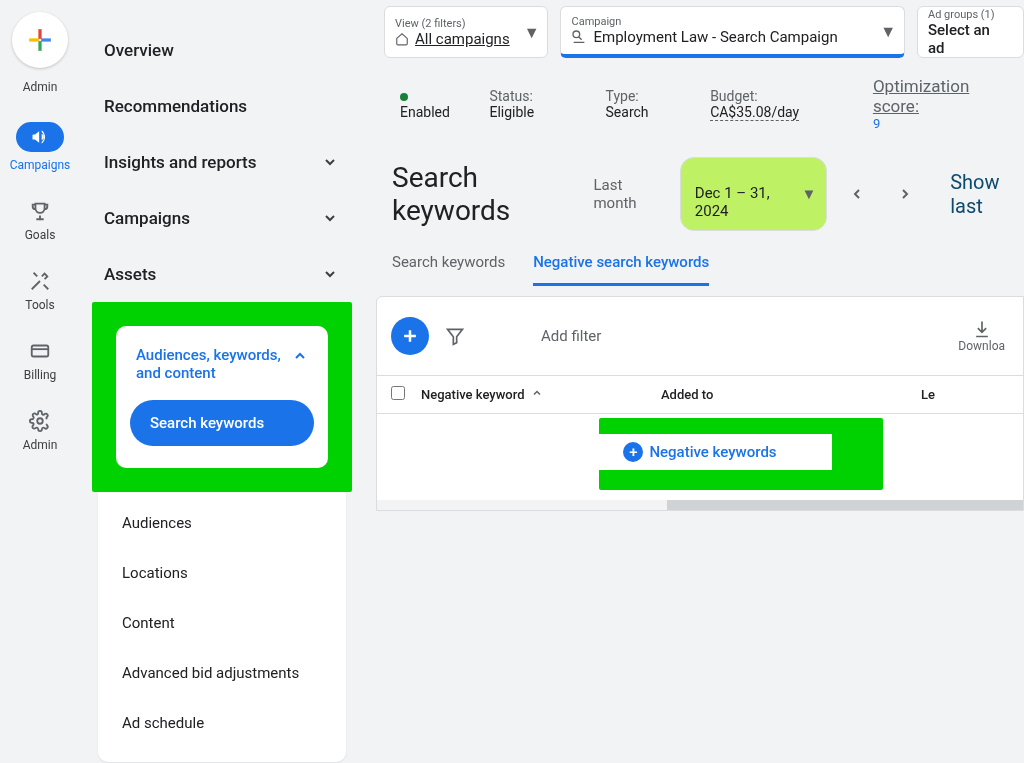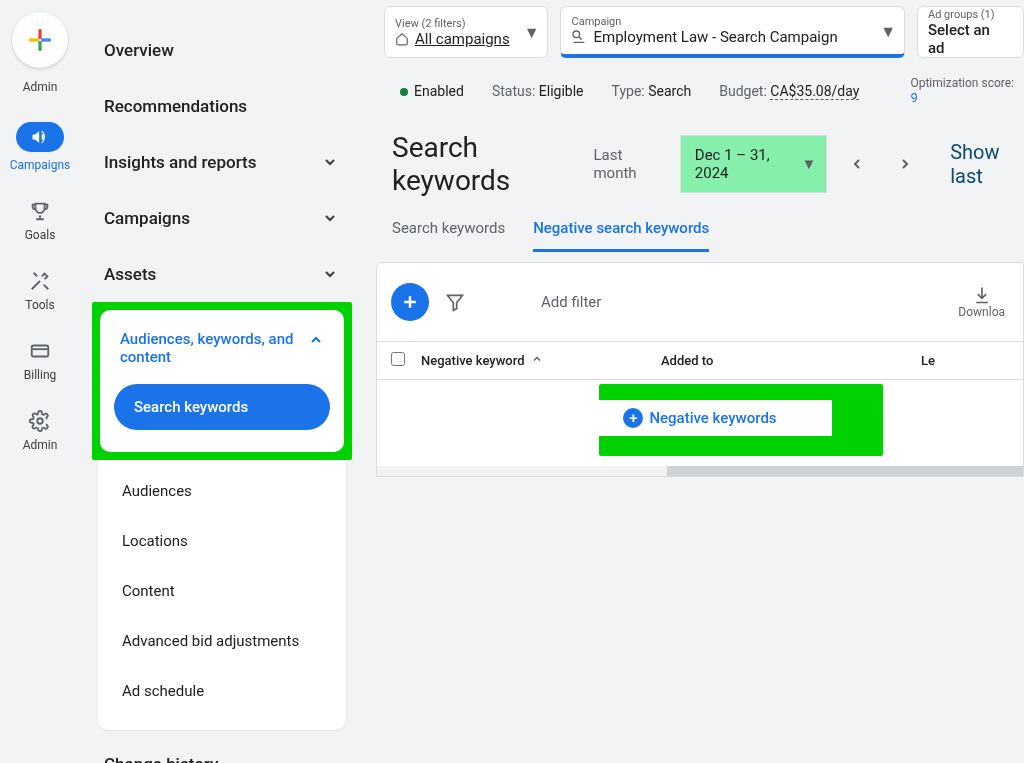--- a/index.html
+++ b/index.html
@@ -70,21 +70,21 @@
     align-items: center;
     justify-content: space-between;
     cursor: pointer;
   }
   .chevron {
     width: 20px; height: 20px; display:flex; align-items:center; justify-content:center;
     color: #3c4043;
   }
   .highlight-box {
     background: #00d100;
-    padding: 8px;
+    padding: 24px;
     margin: 0 4px;
     border-radius: 2px;
   }
   .submenu-card {
     background: #fff;
     border-radius: 10px;
     padding: 10px 8px 18px 8px;
   }
   .submenu-header {
     display:flex; align-items:flex-start; justify-content:space-between;
@@ -167,23 +167,23 @@
   .opt-score { margin-left:auto; padding-right:10px; display:flex; flex-direction:column; }
   .opt-score .score-num { color:#1a73e8; font-size:13px; }
 
   .title-row {
     display:flex; align-items:center; gap:22px;
     padding: 14px 0 8px 22px;
   }
   .page-title { font-size: 28px; font-weight:400; color:#202124; }
   .last-month { color:#5f6368; font-size:15px; }
   .date-range {
-    border:1px solid #dadce0; border-radius:0;
-    background:#86efac;
-    padding: 10px 36px 10px 14px;
+    border:1px solid #dadce0; border-radius:14px;
+    background:#bef264;
+    padding: 26px 36px 10px 14px;
     font-size: 15px;
     position:relative;
     cursor:pointer;
   }
   .date-range .dropdown-caret { position:absolute; right:10px; top:50%; transform:translateY(-50%); color:#5f6368;}
   .nav-arrow { color:#5f6368; width:30px; text-align:center; cursor:pointer; font-size:18px;}
   .show-last { color:#0c4a6e; font-size:20px; cursor:pointer; margin-left:6px;}
 
   .tabs-row {
     display:flex; gap:28px;
@@ -426,21 +426,21 @@
       </div>
     </div>
   </div>
 
   <div class="status-row">
     <span><span class="dot"></span><span>Enabled</span></span>
     <span><span class="lbl">Status:</span> <span class="val">Eligible</span></span>
     <span><span class="lbl">Type:</span> <span class="val">Search</span></span>
     <span><span class="lbl">Budget:</span> <span class="val budget-val">CA$35.08/day</span></span>
     <span class="opt-score">
-      <span class="lbl" style="font-size:12px;">Optimization score:</span>
+      <span class="lbl" style="font-size:17px;text-decoration:underline;">Optimization score:</span>
       <span class="score-num">9</span>
     </span>
   </div>
 
   <div class="title-row">
     <div class="page-title">Search keywords</div>
     <div class="last-month">Last month</div>
     <div class="date-range">
       <span>Dec 1 – 31, 2024</span>
       <span class="dropdown-caret">▼</span>

